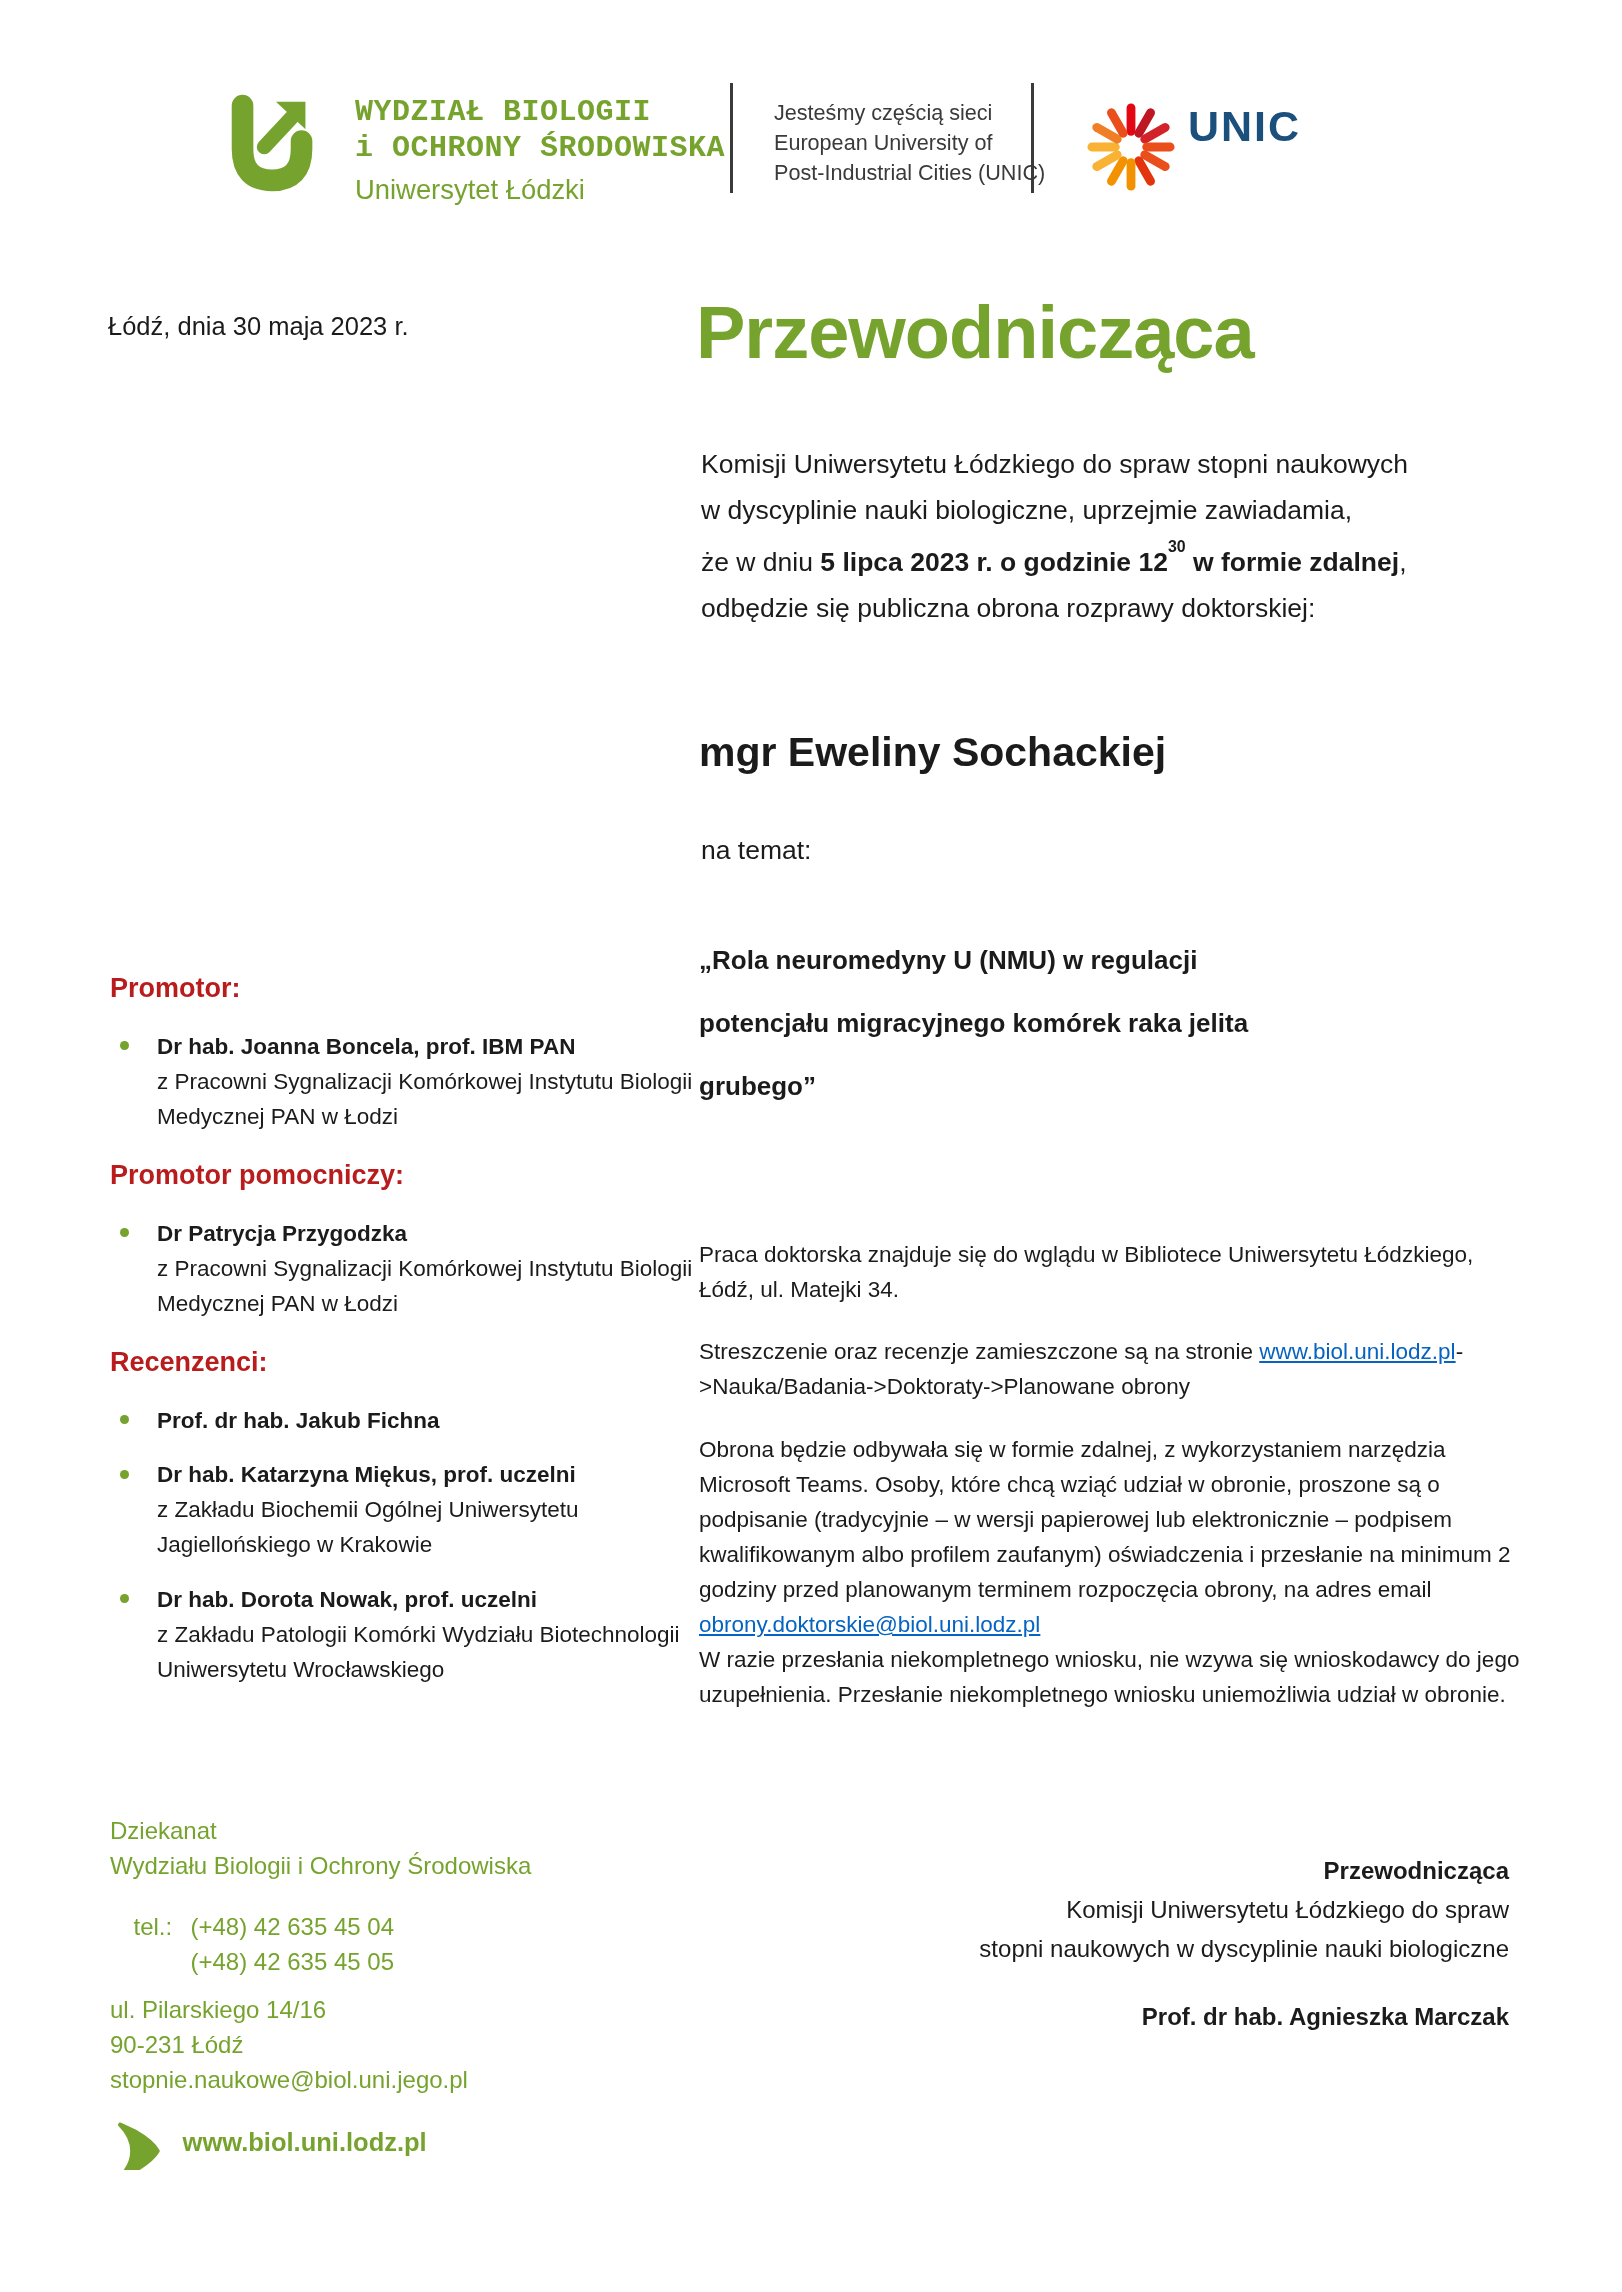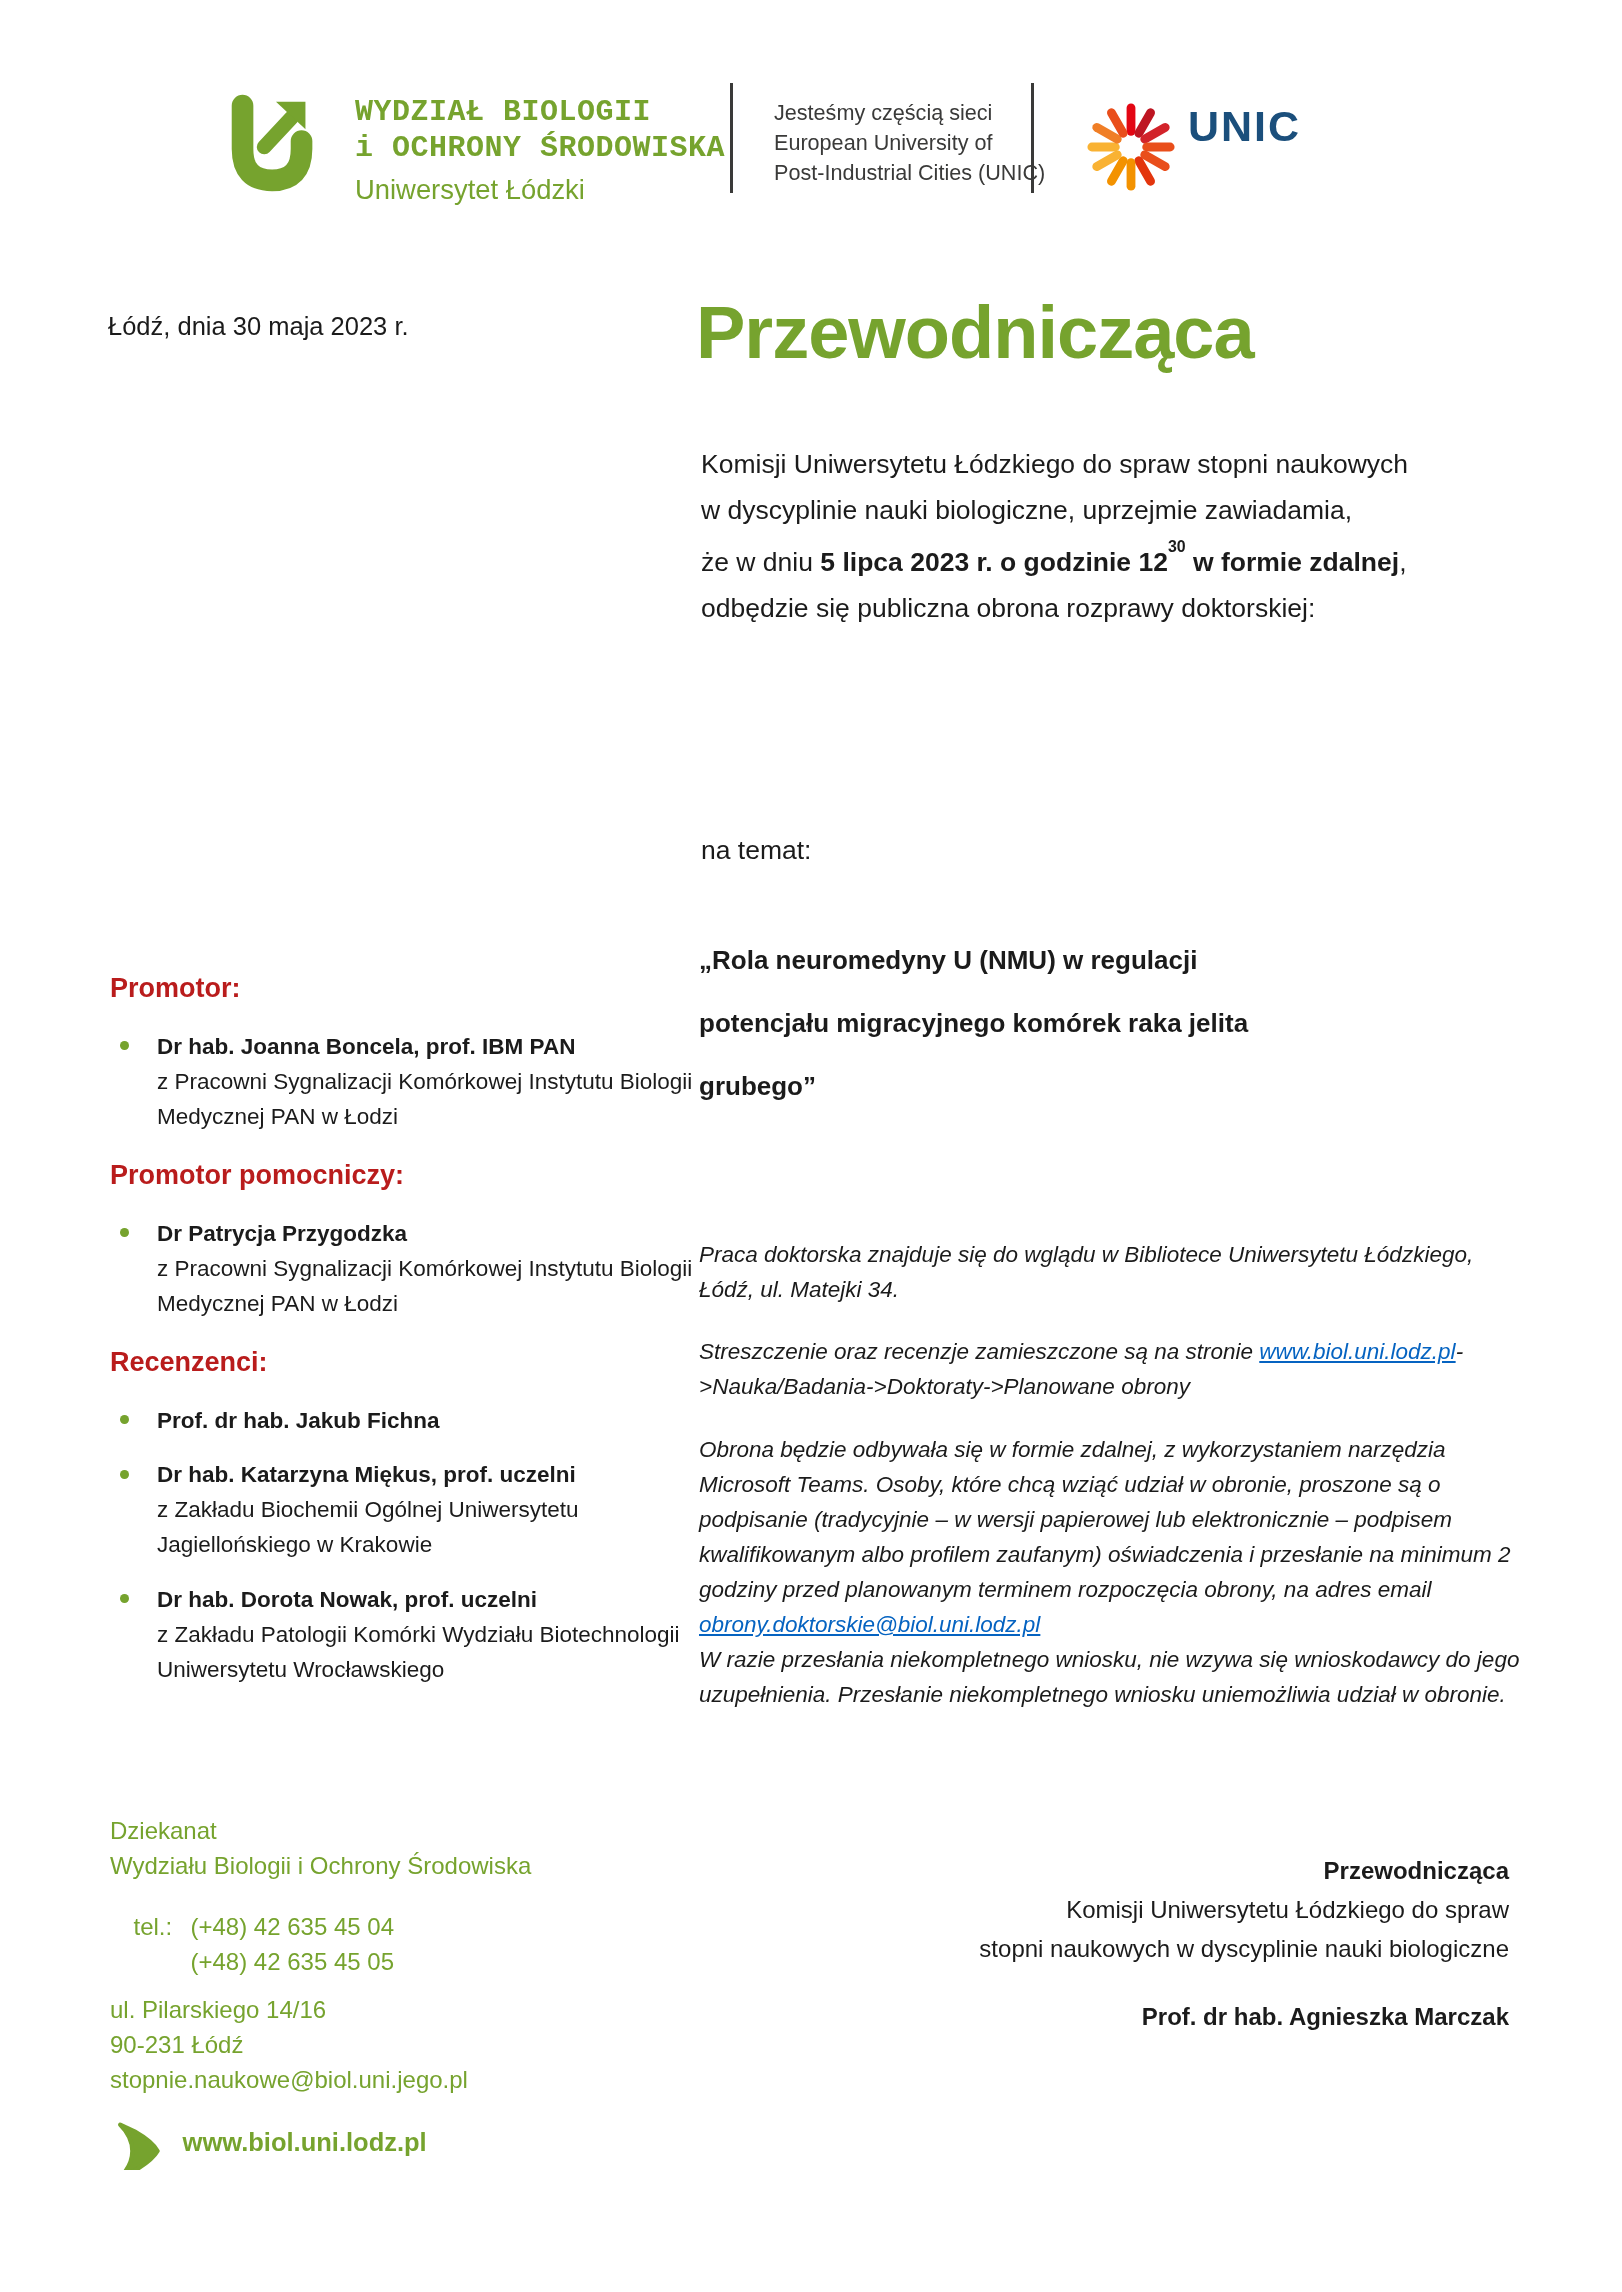--- a/index.html
+++ b/index.html
@@ -36,21 +36,21 @@
   .leftcol h3{font-size:27px;font-weight:700;margin:0 0 23.5px 0;line-height:33px;color:#b91c1c;}
   .leftcol .sec{margin:0 0 0 0;}
   .leftcol .sec + .sec h3{margin-top:25.5px;}
   .leftcol ul{list-style:none;margin:0;padding:0;}
   .leftcol li{position:relative;padding-left:47px;margin-bottom:19.6px;}
   .bullet{position:absolute;left:9.8px;top:12.7px;width:8.8px;height:8.8px;border-radius:50%;background:#76A32E;}
   .pname{font-weight:700;}
   .affil{max-width:549px;}
 
   
-  .rightcol{left:699px;top:1237px;width:831px;font-size:22.5px;line-height:35px;font-style:italic;}
+  .rightcol{left:699px;top:1237px;width:831px;font-size:22.5px;line-height:35px;}
   .rightcol p{margin:0 0 29px 0;}
   .rightcol p.tight{margin-bottom:27.4px;}
   a.doclink{color:#0563C1;text-decoration:underline;cursor:pointer;}
 
   
   .f-left{left:110px;top:1813px;color:#76A32E;font-size:24px;line-height:35px;}
   .telblock{margin-top:25.5px;padding-left:23.5px;}
   .tel-label{display:inline-block;width:57px;}
   .addrblock{margin-top:13.7px;}
   .webrow{margin-top:17.6px;display:flex;align-items:center;}
@@ -111,20 +111,21 @@
   <div class="abs date">Łódź, dnia 30 maja 2023 r.</div>
   <div class="abs big-title">Przewodnicząca</div>
 
   <div class="abs intro">
     <div>Komisji Uniwersytetu Łódzkiego do spraw stopni naukowych</div>
     <div>w dyscyplinie nauki biologiczne, uprzejmie zawiadamia,</div>
     <div><span>że w dniu </span><b><span>5 lipca 2023 r. o godzinie 12</span><sup class="sm">30</sup><span> w formie zdalnej</span></b><span>,</span></div>
     <div>odbędzie się publiczna obrona rozprawy doktorskiej:</div>
   </div>
 
+  <div class="abs candidate">mgr Eweliny Sochackiej</div>
   <div class="abs subject-label">na temat:</div>
   <div class="abs thesis">
     <div>„Rola neuromedyny U (NMU) w regulacji</div>
     <div>potencjału migracyjnego komórek raka jelita</div>
     <div>grubego”</div>
   </div>
 
   <div class="abs leftcol">
 
     <div class="sec">

